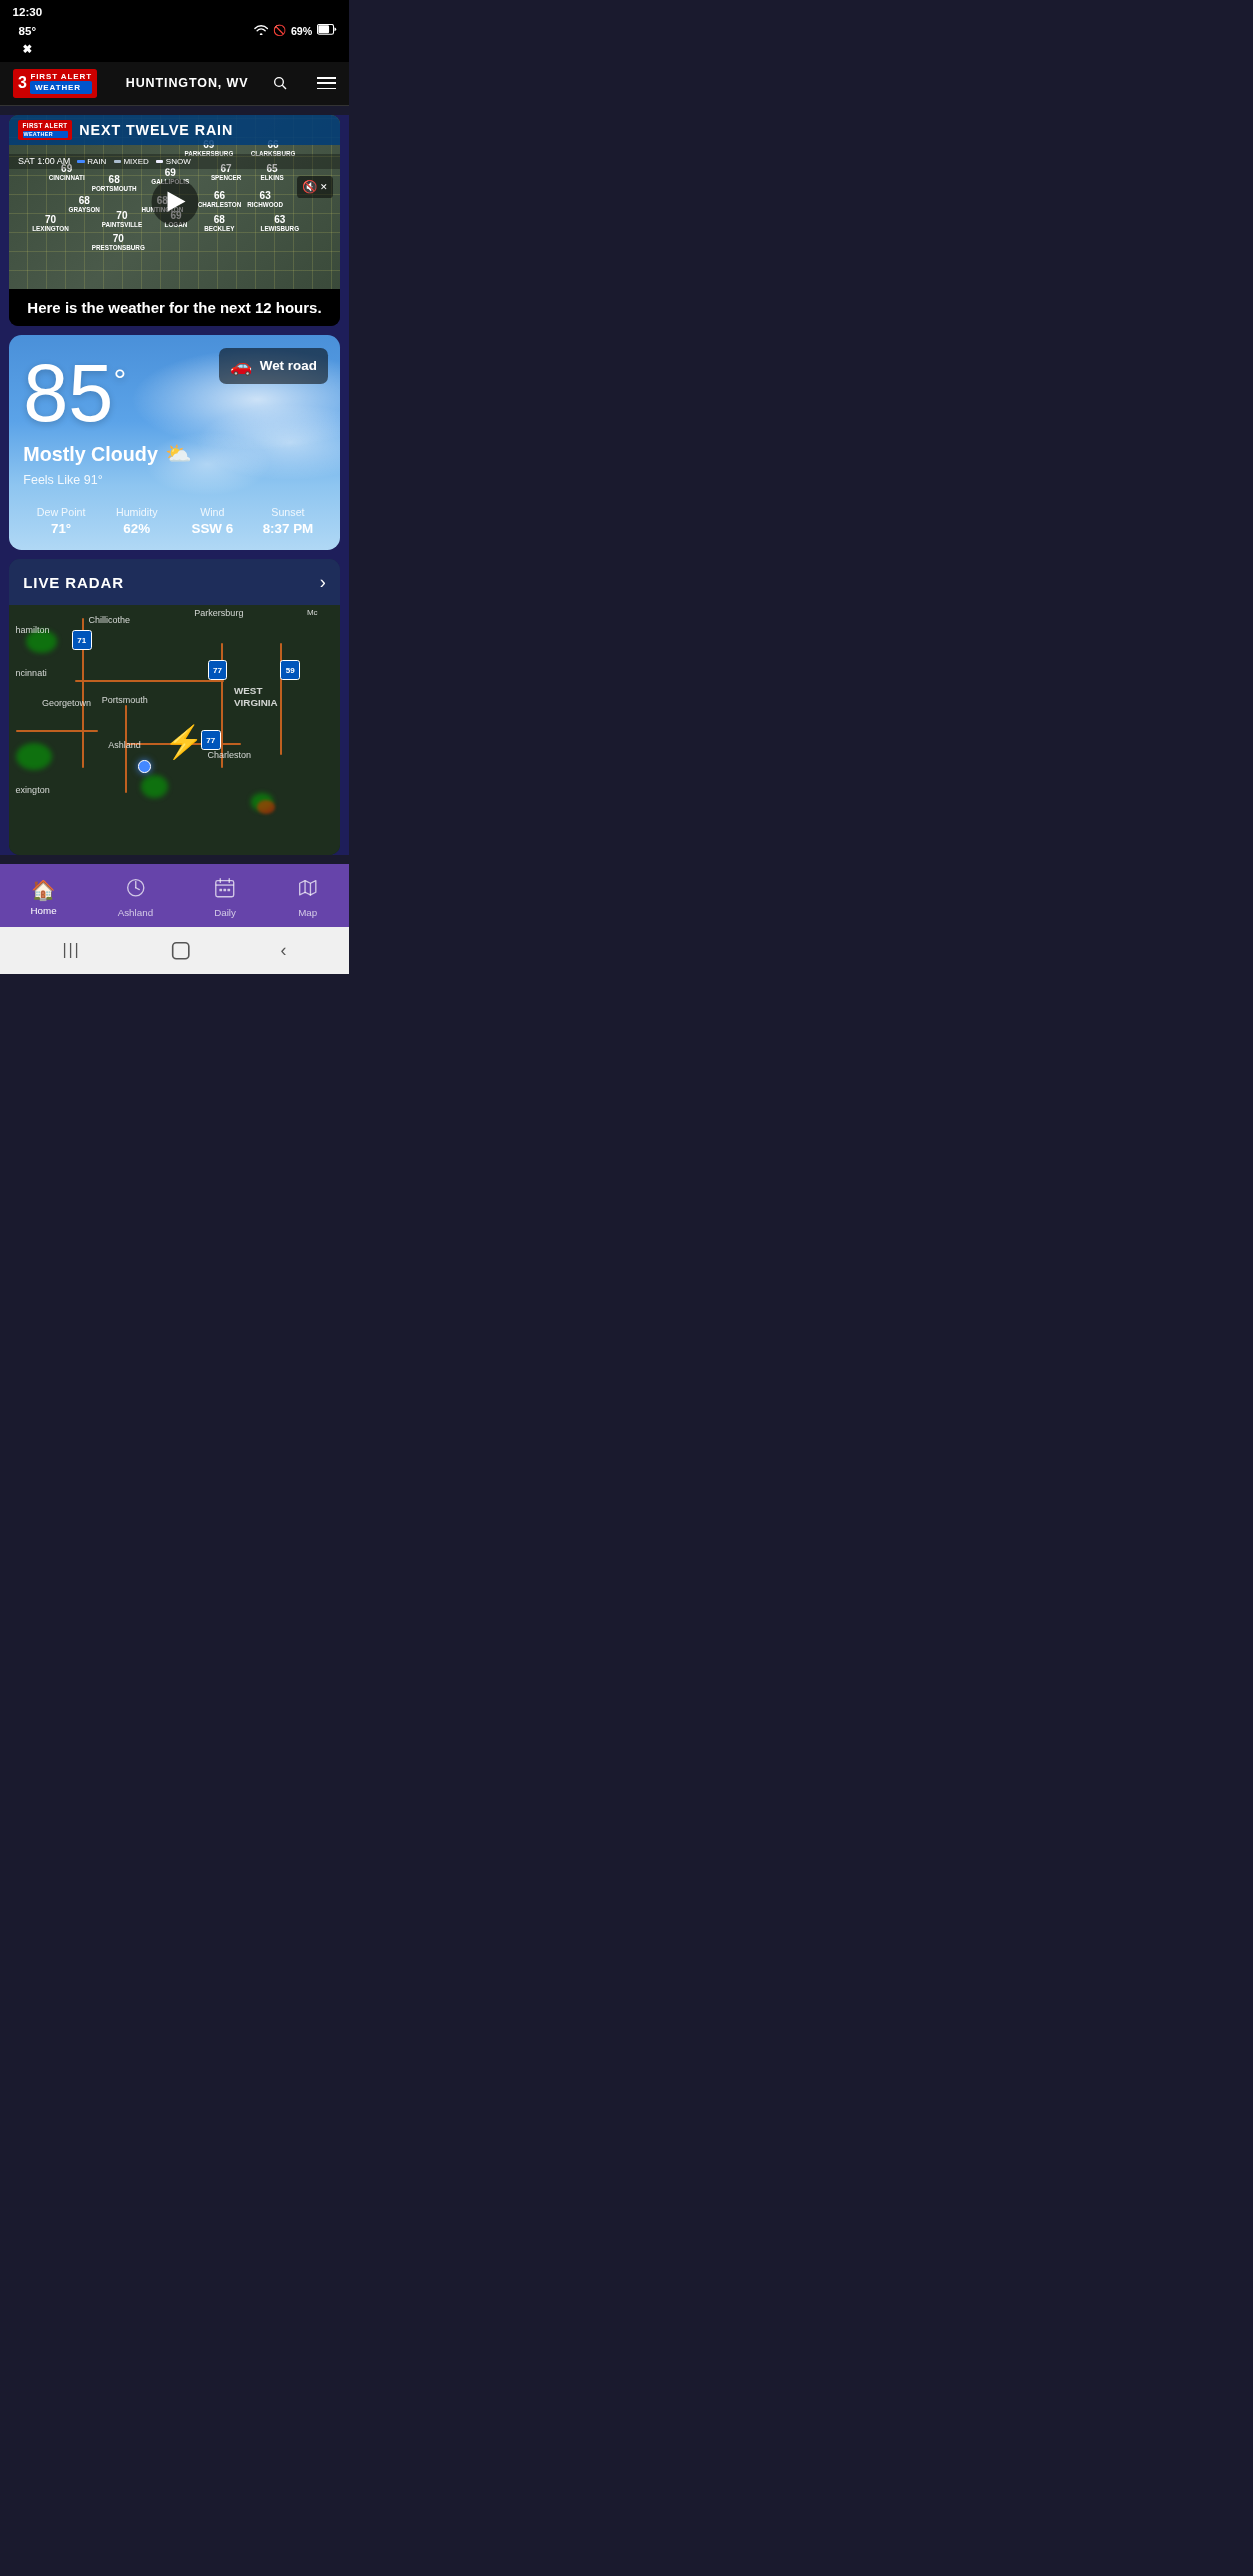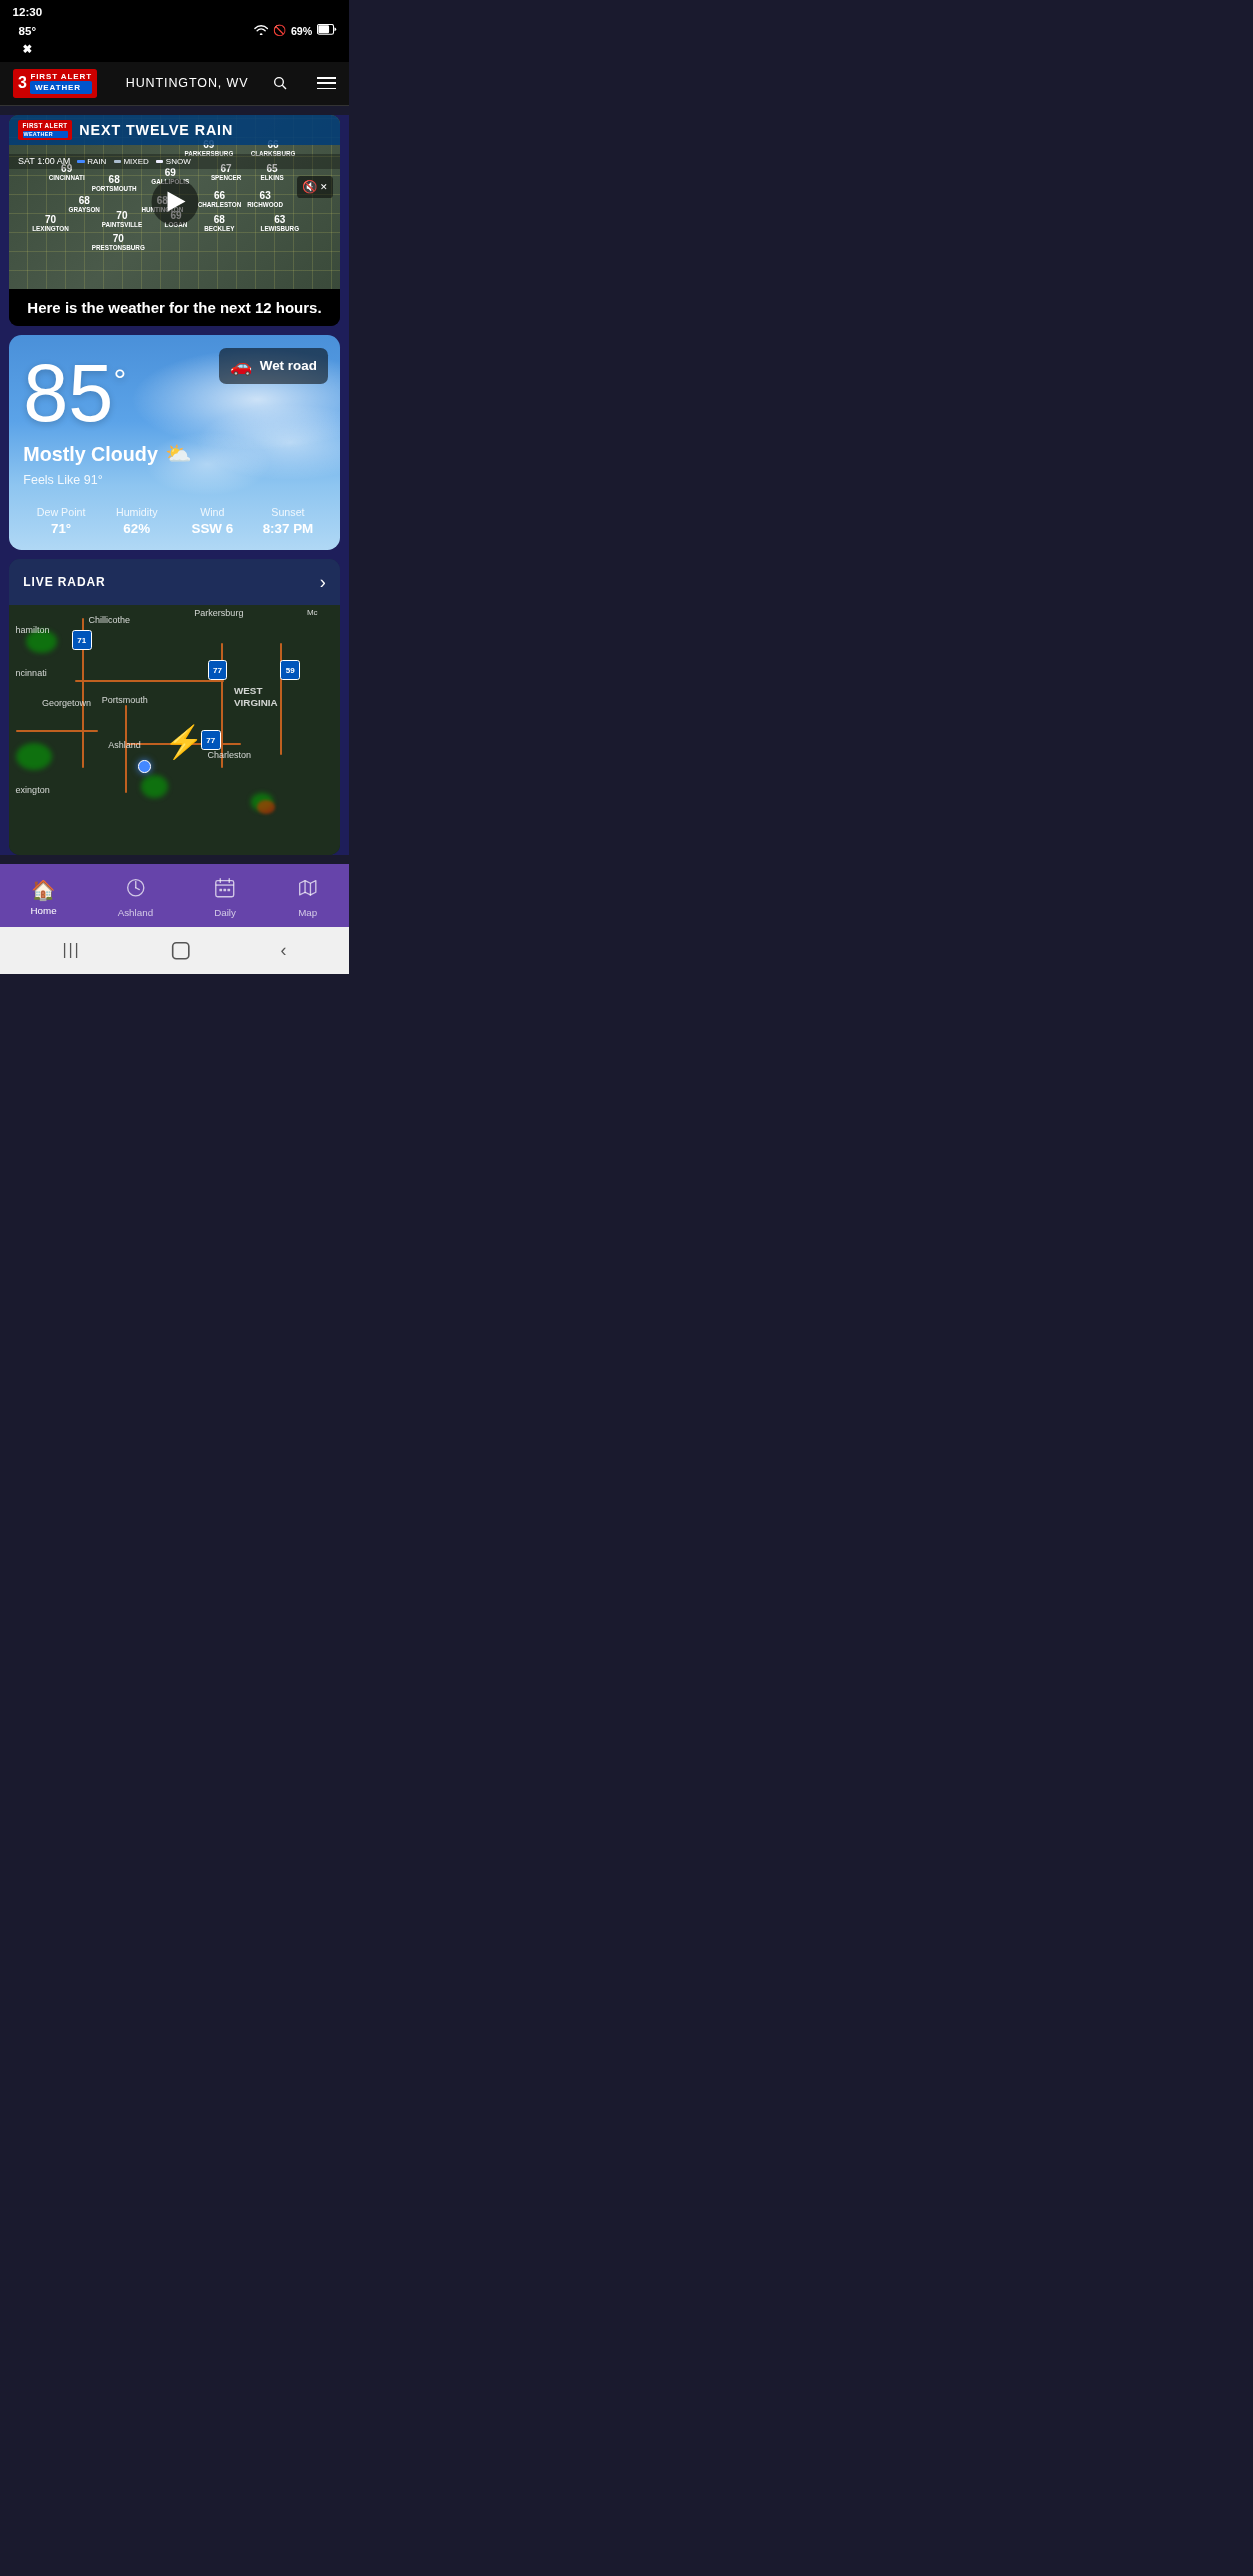--- a/index.html
+++ b/index.html
@@ -67,21 +67,21 @@
       background: #0055cc;
       padding: 1.8px 4.5px;
       font-size: 8px;
       font-weight: 700;
       color: white;
       letter-spacing: 0.9px;
       border-radius: 1.8px;
     }
     .header-location {
       font-size: 12.5px;
-      font-weight: 400;
+      font-weight: 700;
       letter-spacing: 0.9px;
       color: white;
       display: flex;
       align-items: center;
       gap: 24px;
     }
     .search-icon-svg { width: 16px; height: 16px; }
     .hamburger { display: flex; flex-direction: column; gap: 3.6px; cursor: pointer; }
     .hamburger span { display: block; width: 19.7px; height: 1.8px; background: white; }
 
@@ -292,21 +292,21 @@
       background: #1a2a4a;
     }
     .radar-header {
       background: #1e2d5a;
       padding: 12.5px 14.3px;
       display: flex;
       align-items: center;
       justify-content: space-between;
     }
     .radar-title {
-      font-size: 12px;
+      font-size: 15px;
       font-weight: 800;
       letter-spacing: 0.9px;
       color: white;
     }
     .radar-chevron {
       font-size: 18px;
       color: white;
       font-weight: 300;
     }
     .radar-map {

